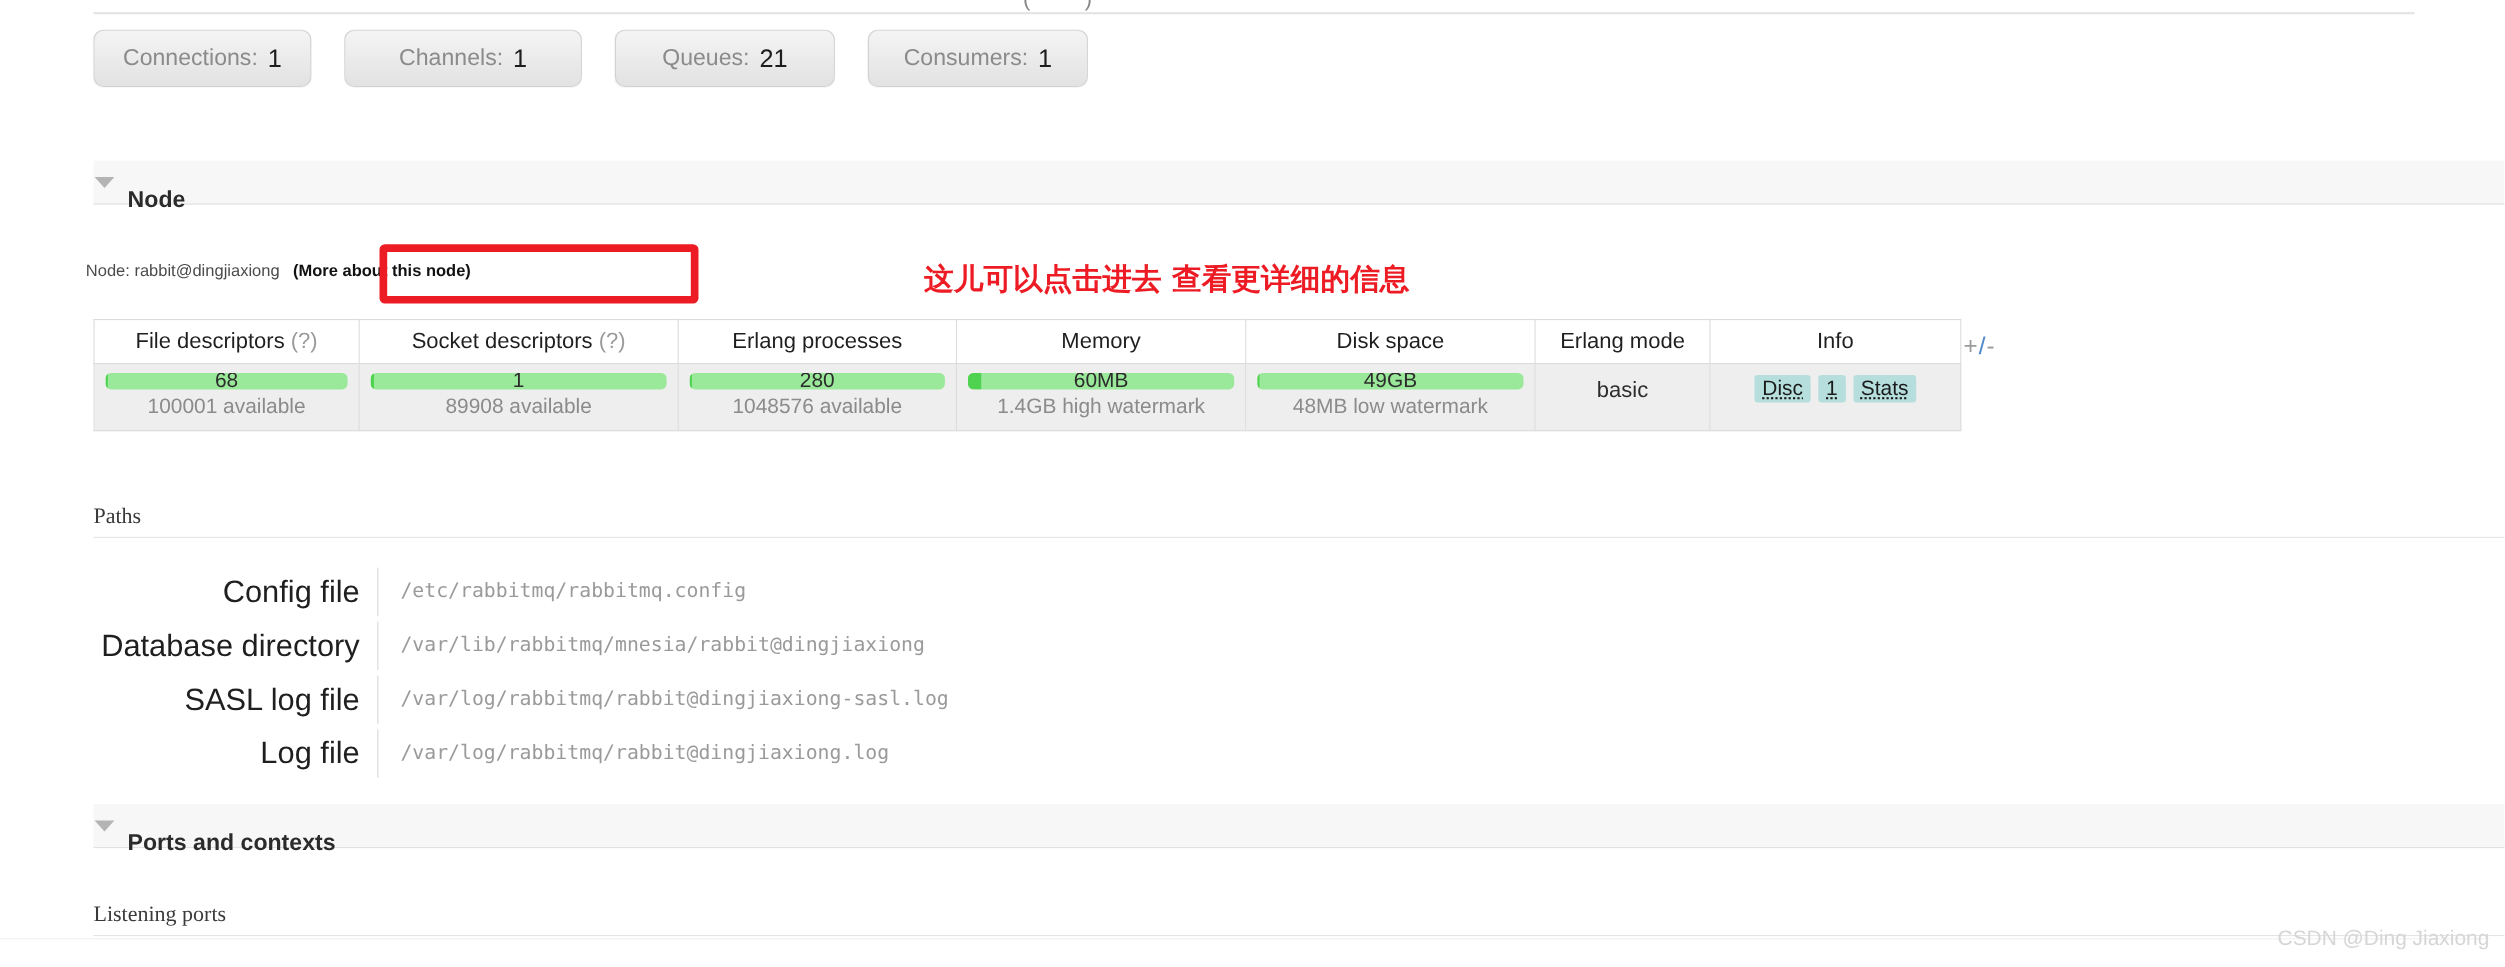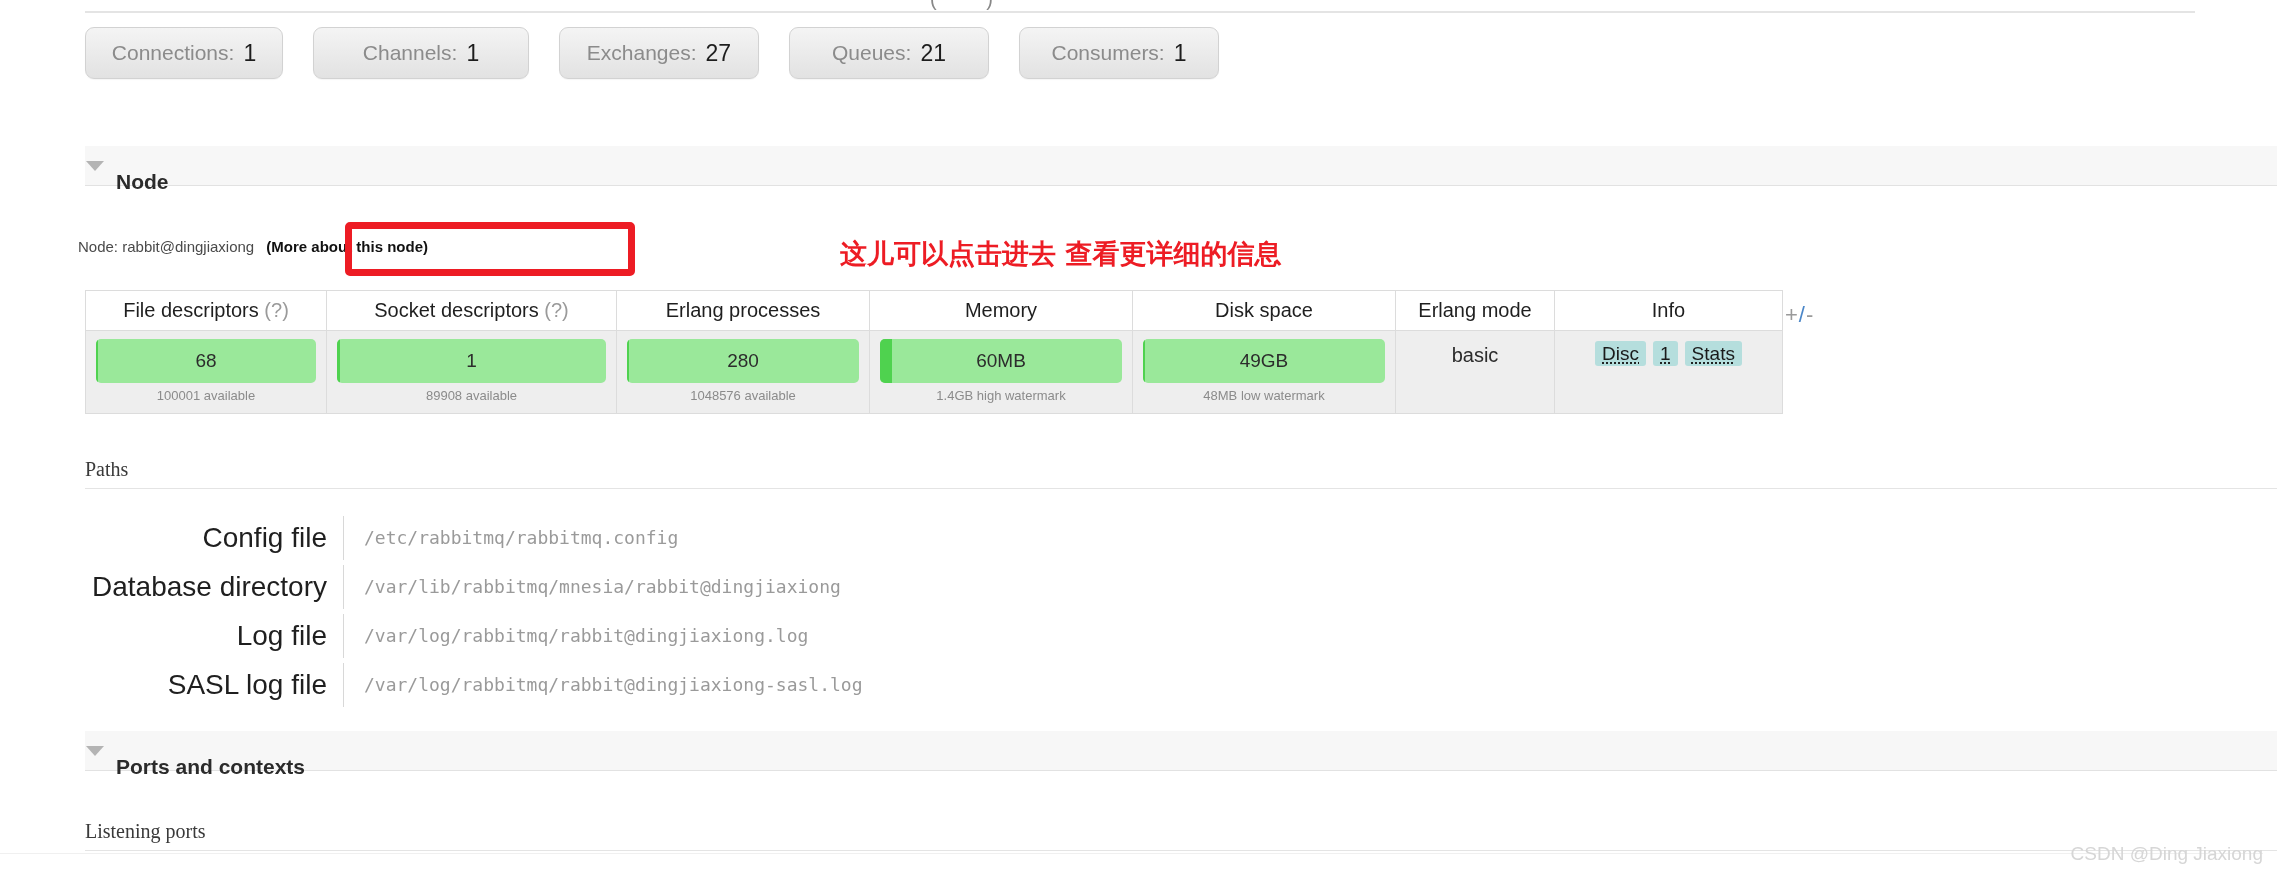--- a/index.html
+++ b/index.html
@@ -179,21 +179,21 @@
   .c-fd    { width: 228px; }
   .c-sd    { width: 277px; }
   .c-ep    { width: 240px; }
   .c-mem   { width: 250px; }
   .c-disk  { width: 250px; }
   .c-rates { width: 146px; }
   .c-info  { width: 215px; }
 
   .bar {
     position: relative;
-    height: 44px;
+    height: 15px;
     border-radius: 5px;
     background: #9ae89a;
     display: flex;
     align-items: center;
     justify-content: center;
     font-size: 19px;
     color: #2c2c2c;
     overflow: hidden;
   }
   .bar .fill {
@@ -202,21 +202,21 @@
     top: 0;
     bottom: 0;
     background: #4fd24f;
   }
   .bar .bar-text {
     position: relative;
     z-index: 2;
   }
   .sub {
     margin-top: 5px;
-    font-size: 13px;
+    font-size: 19px;
     color: #8b8b8b;
     white-space: nowrap;
   }
   .rates-cell {
     font-size: 20px;
     color: #2c2c2c;
     padding-top: 13px !important;
   }
   .info-cell {
     padding-top: 10px !important;
@@ -320,24 +320,20 @@
 </div>
 
 <div class="stats-row">
   <div class="stat-pill w-conn">
     <span class="label">Connections:</span>
     <span class="value">1</span>
   </div>
   <div class="stat-pill w-chan">
     <span class="label">Channels:</span>
     <span class="value">1</span>
-  </div>
-  <div class="stat-pill w-exch">
-    <span class="label">Exchanges:</span>
-    <span class="value">27</span>
   </div>
   <div class="stat-pill w-queue">
     <span class="label">Queues:</span>
     <span class="value">21</span>
   </div>
   <div class="stat-pill w-cons">
     <span class="label">Consumers:</span>
     <span class="value">1</span>
   </div>
 </div>
@@ -432,26 +428,26 @@
 <div class="paths-list">
   <div class="path-row">
     <div class="path-label">Config file</div>
     <div class="path-value">/etc/rabbitmq/rabbitmq.config</div>
   </div>
   <div class="path-row">
     <div class="path-label">Database directory</div>
     <div class="path-value">/var/lib/rabbitmq/mnesia/rabbit@dingjiaxiong</div>
   </div>
   <div class="path-row">
+    <div class="path-label">SASL log file</div>
+    <div class="path-value">/var/log/rabbitmq/rabbit@dingjiaxiong-sasl.log</div>
+  </div>
+  <div class="path-row">
     <div class="path-label">Log file</div>
     <div class="path-value">/var/log/rabbitmq/rabbit@dingjiaxiong.log</div>
-  </div>
-  <div class="path-row">
-    <div class="path-label">SASL log file</div>
-    <div class="path-value">/var/log/rabbitmq/rabbit@dingjiaxiong-sasl.log</div>
   </div>
 </div>
 
 <div class="section-head" id="ports-section-head">
   <span class="tri"></span>
   <span class="title">Ports and contexts</span>
 </div>
 
 <div class="subhead" id="listening-ports-subhead">Listening ports</div>
 

